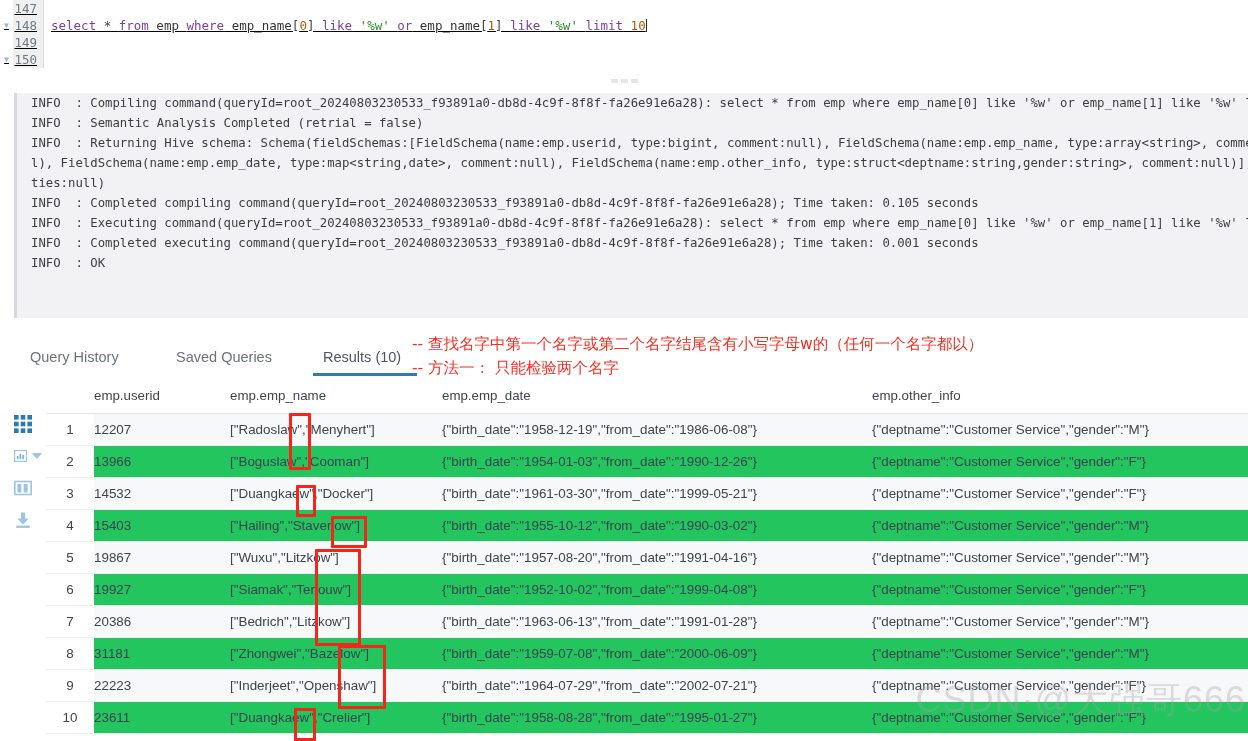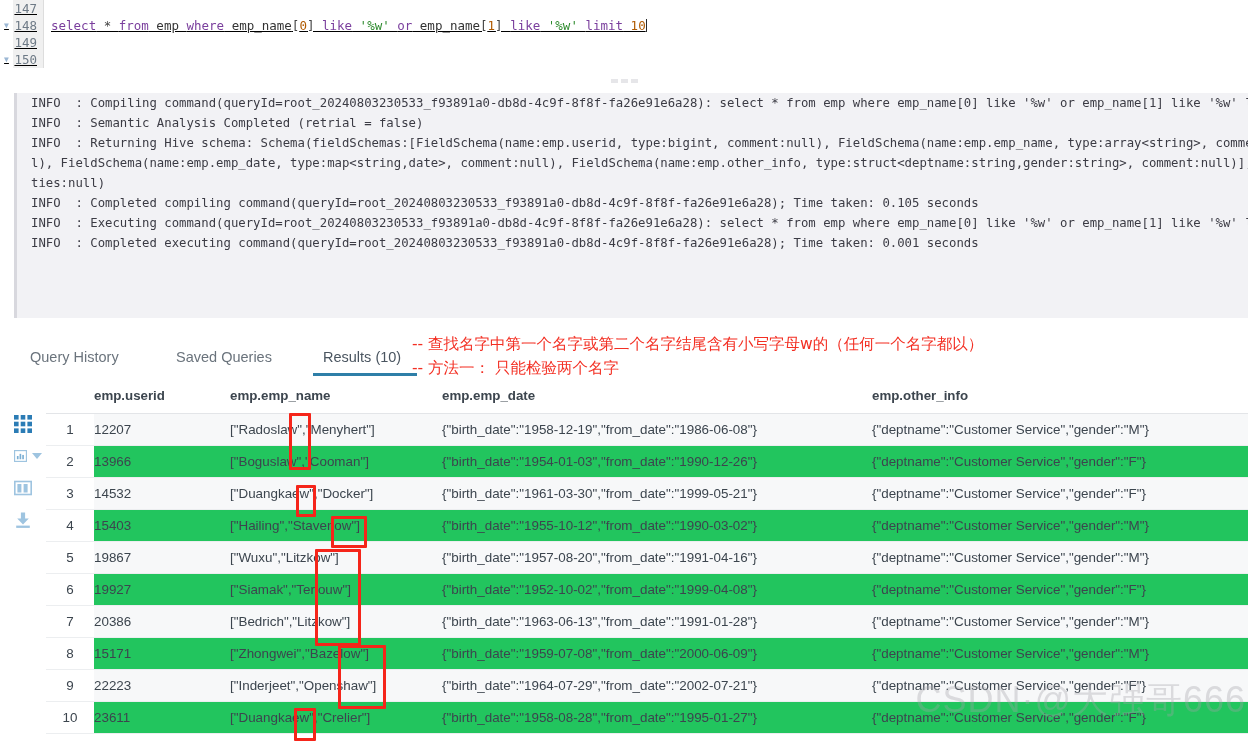--- a/index.html
+++ b/index.html
@@ -93,21 +93,21 @@
     border-top: 6px solid #9ec4e0;
   }
 
   
   .tablewrap {
     position: absolute; left: 46px; top: 384px; width: 1202px;
     font-size: 13.5px; color: #3c454e;
   }
   table.res { border-collapse: collapse; width: 1202px; table-layout: fixed; }
   table.res th {
-    text-align: left; font-weight: bold; font-size: 13.3px; color: #3c454e;
+    text-align: left; font-weight: normal; font-size: 13.3px; color: #3c454e;
     padding: 4px 0 10px 0; background: #fff; border-bottom: 1px solid #e3e5e8;
   }
   table.res td {
     padding: 0; height: 32px; vertical-align: middle;
     border-bottom: 1px solid #eceef0; font-size: 13.4px; color: #3c454e;
     white-space: nowrap; overflow: hidden;
   }
   table.res tr.odd td { background: #f7f8f9; }
   table.res tr.even td { background: #22c55e; }
   .c-idx  { width: 48px; text-align: center; color: #545c64; }
@@ -178,20 +178,21 @@
 
   <div class="logwrap">
     <div class="logline">INFO  : Compiling command(queryId=root_20240803230533_f93891a0-db8d-4c9f-8f8f-fa26e91e6a28): select * from emp where emp_name[0] like '%w' or emp_name[1] like '%w' limit</div>
     <div class="logline">INFO  : Semantic Analysis Completed (retrial = false)</div>
     <div class="logline">INFO  : Returning Hive schema: Schema(fieldSchemas:[FieldSchema(name:emp.userid, type:bigint, comment:null), FieldSchema(name:emp.emp_name, type:array&lt;string&gt;, comment:n</div>
     <div class="logline">l), FieldSchema(name:emp.emp_date, type:map&lt;string,date&gt;, comment:null), FieldSchema(name:emp.other_info, type:struct&lt;deptname:string,gender:string&gt;, comment:null)], pro</div>
     <div class="logline">ties:null)</div>
     <div class="logline">INFO  : Completed compiling command(queryId=root_20240803230533_f93891a0-db8d-4c9f-8f8f-fa26e91e6a28); Time taken: 0.105 seconds</div>
     <div class="logline">INFO  : Executing command(queryId=root_20240803230533_f93891a0-db8d-4c9f-8f8f-fa26e91e6a28): select * from emp where emp_name[0] like '%w' or emp_name[1] like '%w' limit</div>
     <div class="logline">INFO  : Completed executing command(queryId=root_20240803230533_f93891a0-db8d-4c9f-8f8f-fa26e91e6a28); Time taken: 0.001 seconds</div>
+    <div class="logline">INFO  : OK</div>
   </div>
 
   <div class="tabs">
     <div class="tab" style="left:30px;">Query History</div>
     <div class="tab" style="left:176px;">Saved Queries</div>
     <div class="tab active" style="left:323px;">Results (10)</div>
     <div class="tab-underline" style="left:313px; top:31px; width:104px;"></div>
   </div>
 
   <div class="annot" style="left:412px; top:334px;">-- 查找名字中第一个名字或第二个名字结尾含有小写字母w的（任何一个名字都以）</div>
@@ -296,21 +297,21 @@
         </tr>
         <tr class="odd">
           <td class="c-idx">7</td>
           <td class="c-uid">20386</td>
           <td class="c-name">["Bedrich","Litzkow"]</td>
           <td class="c-date">{"birth_date":"1963-06-13","from_date":"1991-01-28"}</td>
           <td class="c-info">{"deptname":"Customer Service","gender":"M"}</td>
         </tr>
         <tr class="even">
           <td class="c-idx">8</td>
-          <td class="c-uid">15171</td>
+          <td class="c-uid">31181</td>
           <td class="c-name">["Zhongwei","Bazelow"]</td>
           <td class="c-date">{"birth_date":"1959-07-08","from_date":"2000-06-09"}</td>
           <td class="c-info">{"deptname":"Customer Service","gender":"M"}</td>
         </tr>
         <tr class="odd">
           <td class="c-idx">9</td>
           <td class="c-uid">22223</td>
           <td class="c-name">["Inderjeet","Openshaw"]</td>
           <td class="c-date">{"birth_date":"1964-07-29","from_date":"2002-07-21"}</td>
           <td class="c-info">{"deptname":"Customer Service","gender":"F"}</td>

